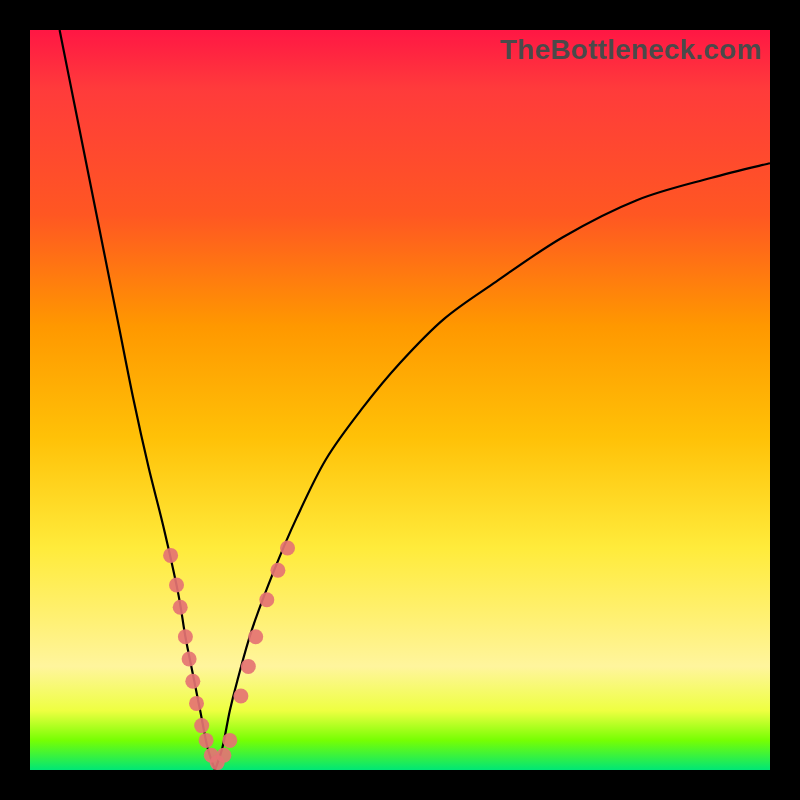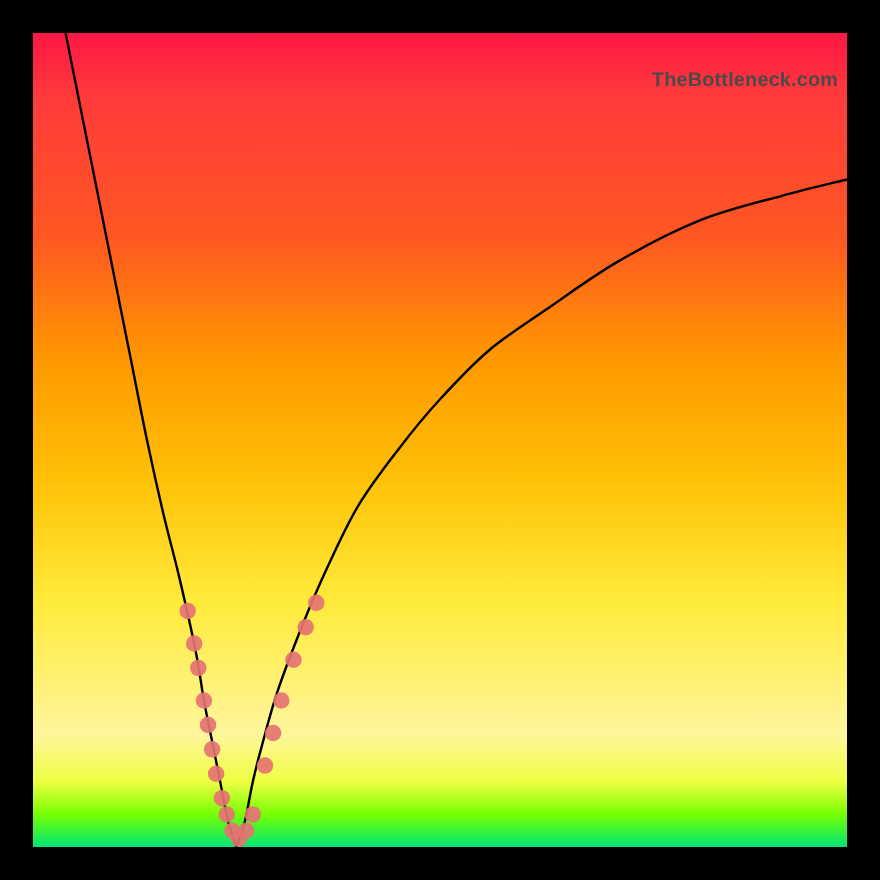--- a/index.html
+++ b/index.html
@@ -36,25 +36,24 @@
       #eeff41 92%,
       #76ff03 96%,
       #00e676 100%
     );
   }
   .watermark {
     position: absolute;
     top: 4px;
     right: 8px;
     color: #4a4a4a;
-    font-size: 18px;
+    font-size: 28px;
     font-weight: 600;
     letter-spacing: 0.2px;
     user-select: none;
-    margin-top: 28px;
   }
   svg.overlay {
     position: absolute;
     left: 0;
     top: 0;
     width: 740px;
     height: 740px;
     overflow: visible;
   }
   .curve {

